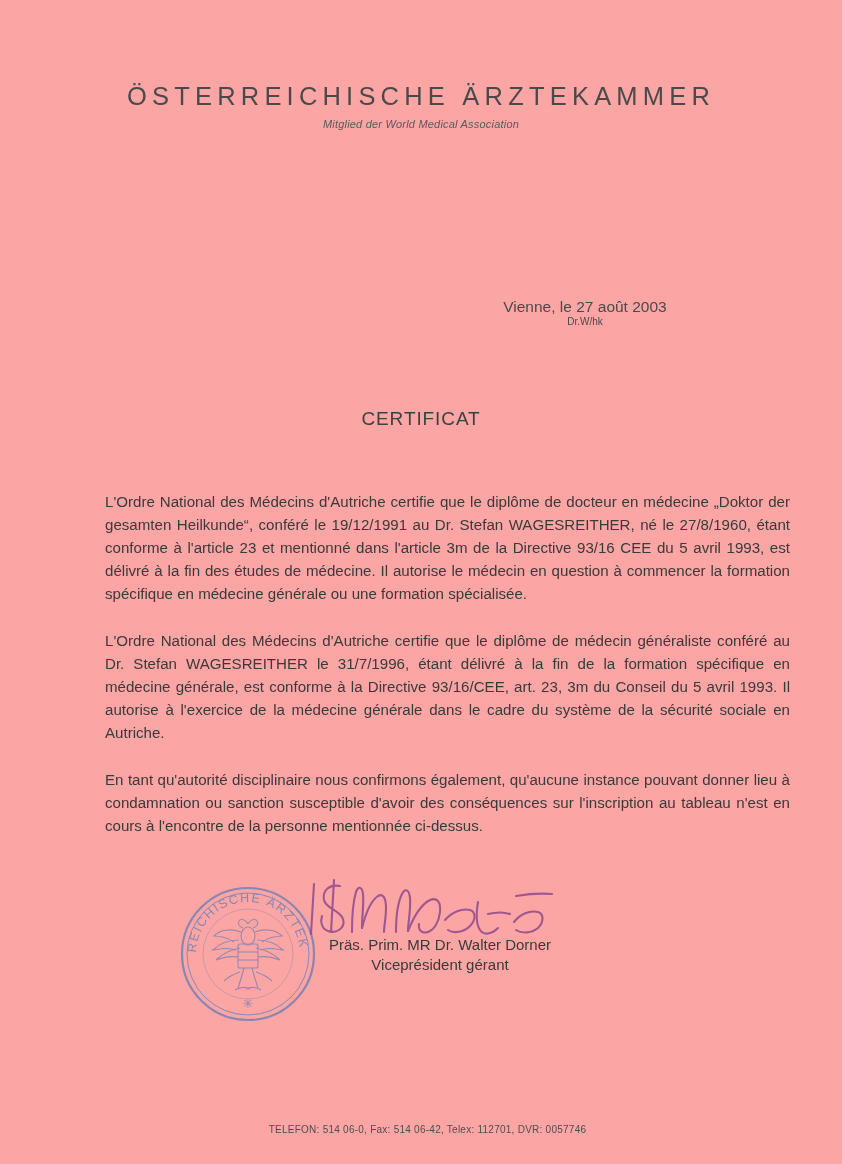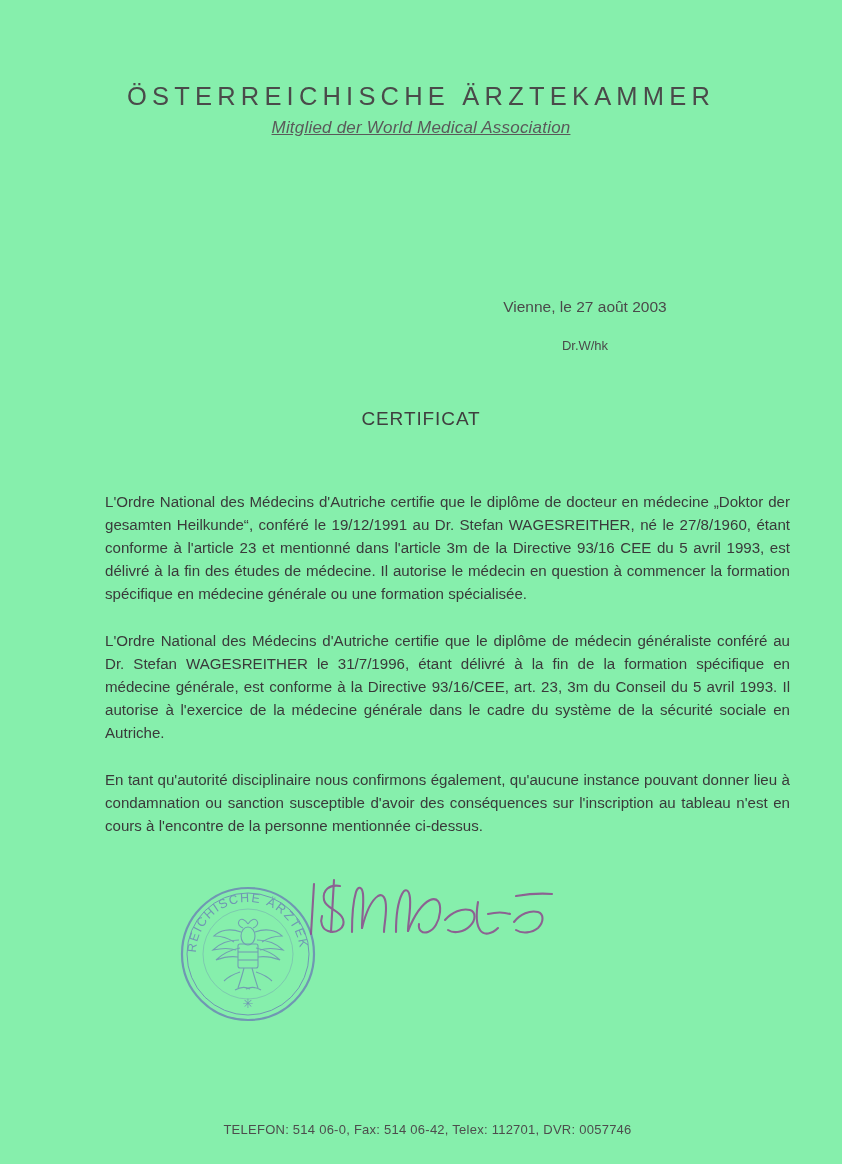--- a/index.html
+++ b/index.html
@@ -8,21 +8,21 @@
     background: #ffffff;
   }
   body {
     font-family: "Liberation Sans", sans-serif;
     color: #3a3a3a;
   }
   .page {
     position: relative;
     width: 842px;
     height: 1164px;
-    background: #86efac;
+    background: #fca5a5;
     overflow: hidden;
   }
 
   
   .letterhead {
     position: absolute;
     top: 82px;
     left: 0;
     width: 842px;
     text-align: center;
@@ -35,25 +35,24 @@
     font-weight: 400;
   }
   .org-sub {
     margin-top: 8px;
     font-size: 14.5px;
     color: #4a4a4a;
     letter-spacing: 0.1px;
   }
   .org-sub2 {
     margin-top: 7px;
-    font-size: 17px;
+    font-size: 11px;
     font-style: italic;
     color: #5a5a5a;
     letter-spacing: 0.2px;
-    text-decoration: underline;
   }
 
   
   .address {
     position: absolute;
     top: 185px;
     left: 615px;
     line-height: 15.5px;
   }
   .address .line1 {
@@ -74,22 +73,22 @@
     top: 298px;
     left: 380px;
     width: 410px;
     text-align: center;
   }
   .date-line {
     font-size: 15.5px;
     color: #4a4a4a;
   }
   .ref-line {
-    margin-top: 22px;
-    font-size: 13px;
+    margin-top: 0;
+    font-size: 10px;
     color: #4a4a4a;
   }
 
   
   .doc-title {
     position: absolute;
     top: 408px;
     left: 0;
     width: 842px;
     text-align: center;
@@ -157,21 +156,21 @@
   
   .footer {
     position: absolute;
     bottom: 28px;
     left: 0;
     width: 842px;
     text-align: center;
     color: #4d4d4d;
   }
   .footer-line {
-    font-size: 13px;
+    font-size: 10px;
     letter-spacing: 0.25px;
     line-height: 12px;
     padding-left: 13px;
   }
 </style>
 </head>
 <body>
 
 <div class="page">
 
@@ -241,18 +240,22 @@
       <path d="M96,56 C96,40 98,26 102,18 C105,12 109,13 110,22 C111,34 108,46 108,55"></path>
       <path d="M108,55 C114,40 122,28 130,24 C137,21 141,26 140,36 C139,46 134,54 128,56 C122,58 118,54 119,48"></path>
       <path d="M145,44 C152,36 162,32 170,34 C176,36 176,44 170,50 C164,56 154,58 148,54"></path>
       <path d="M178,26 C176,38 176,48 180,54 C184,60 192,58 198,52"></path>
       <path d="M188,38 C196,36 204,36 210,38"></path>
       <path d="M214,46 C220,38 230,34 238,36 C244,38 244,46 238,52 C232,57 222,58 216,54"></path>
       <path d="M216,20 C228,18 240,17 252,18"></path>
     </g>
   </svg>
 
+  <div class="sig-block">
+    <div class="sig-name">Präs. Prim. MR Dr. Walter Dorner</div>
+    <div class="sig-role">Viceprésident gérant</div>
+  </div>
 
   <div class="footer">
     <div class="footer-line">TELEFON: 514 06-0, Fax: 514 06-42, Telex: 112701, DVR: 0057746</div>
   </div>
 
 </div>
 
 </body></html>

